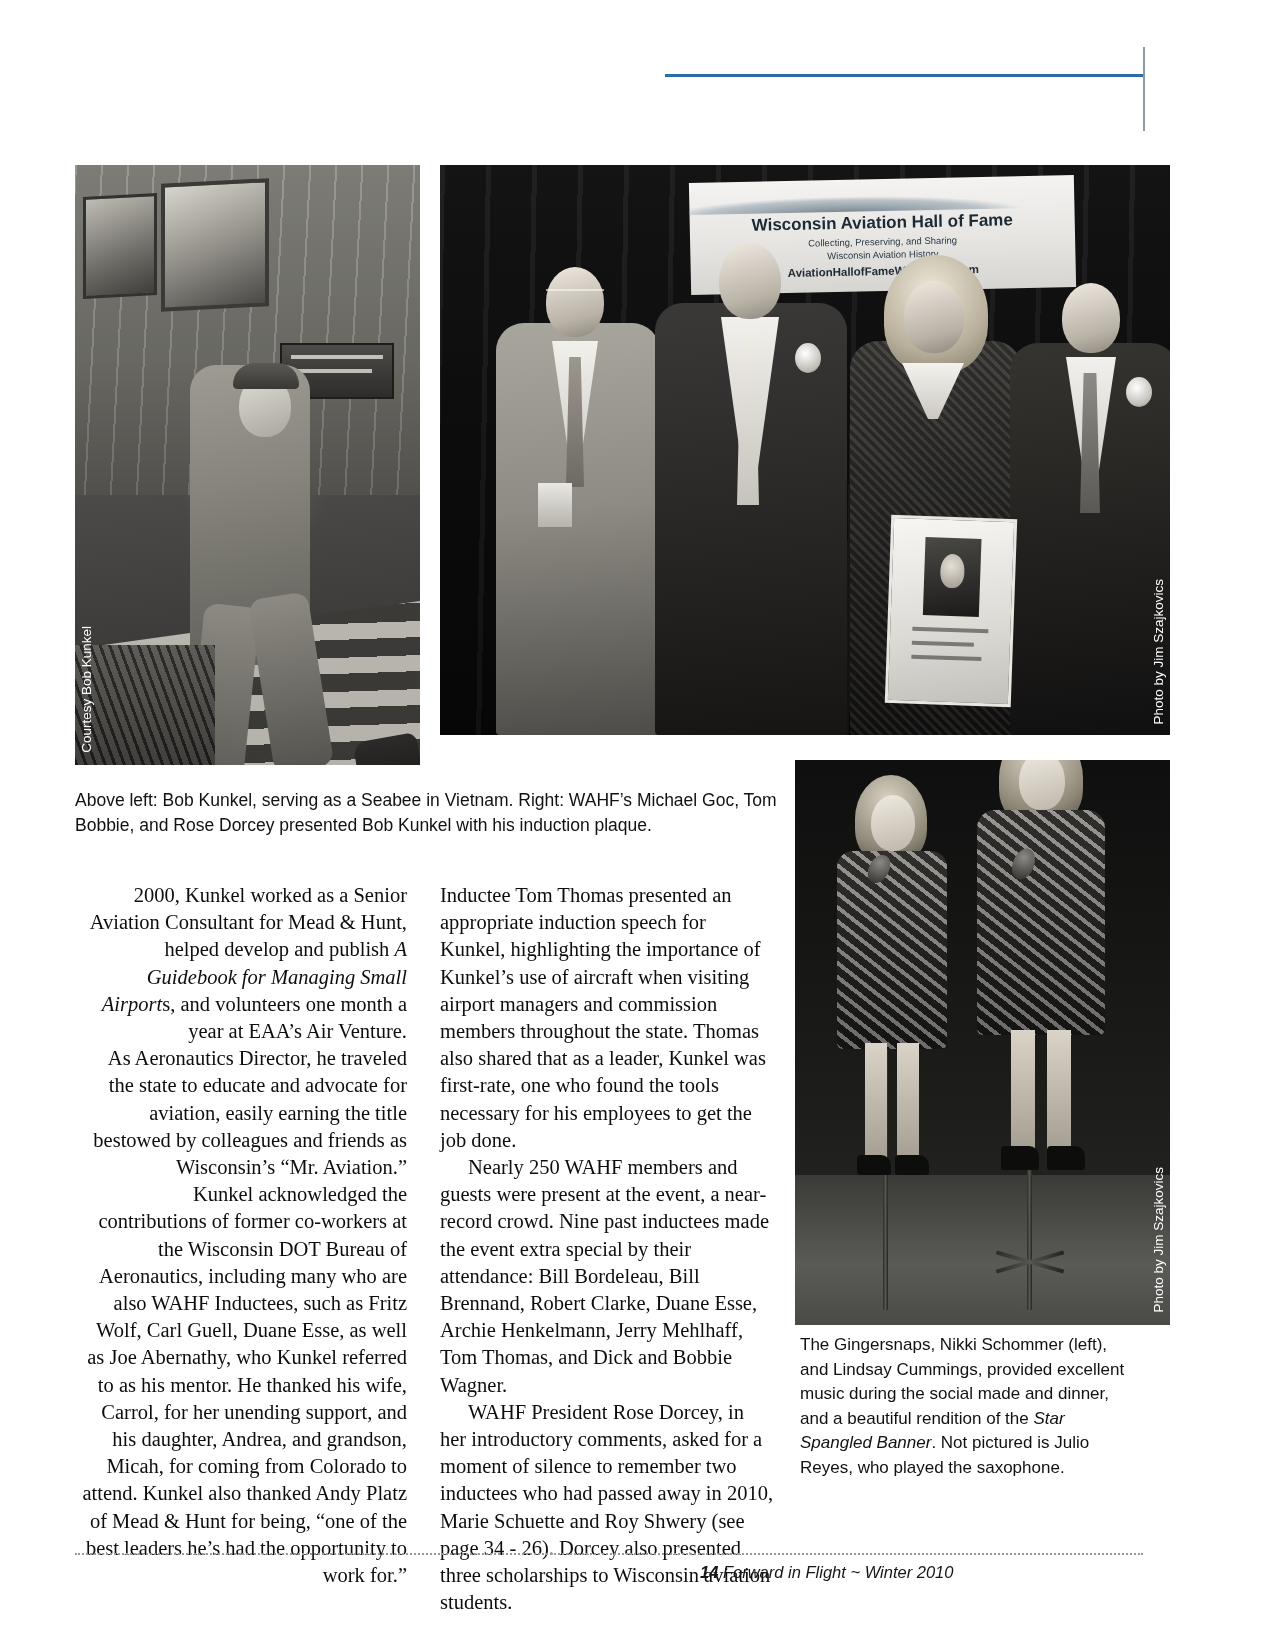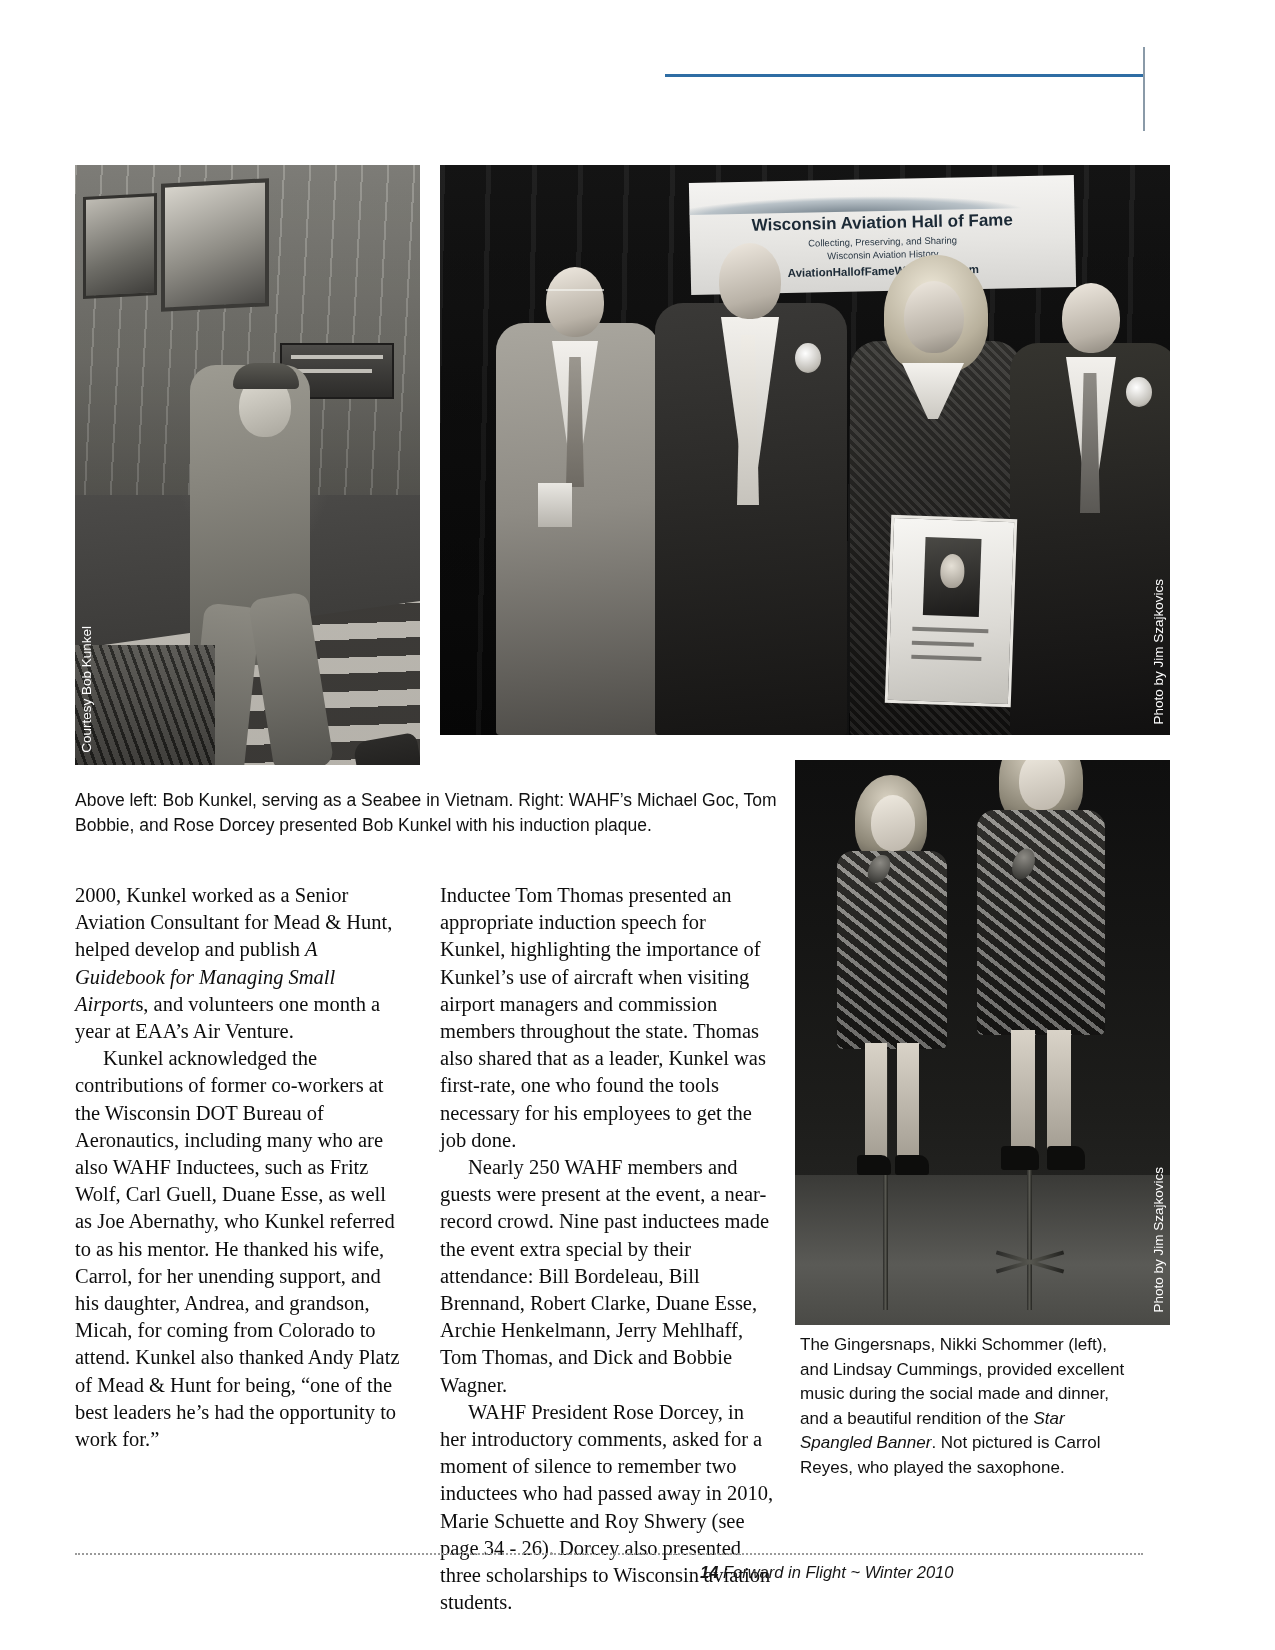--- a/index.html
+++ b/index.html
@@ -405,21 +405,21 @@
     position: absolute;
     font-family: "Liberation Serif", "DejaVu Serif", serif;
     font-size: 20.5px;
     line-height: 27.2px;
     color: #0d0d0d;
     text-align: left;
   }
   .col p { margin: 0; }
   .col p.indent { text-indent: 28px; }
   .col i { font-style: italic; }
-  #col-left  { left: 75px;  top: 882px; width: 332px; }
+  #col-left  { left: 75px;  top: 882px; width: 332px; text-align: right; }
   #col-mid   { left: 440px; top: 882px; width: 334px; }
 
   #endmark {
     display: inline-block;
     width: 26px; height: 20px;
     vertical-align: -4px;
     margin-left: 26px;
   }
 
   
@@ -555,25 +555,26 @@
   </div>
 
   <div class="mic-head" style="left:74px; top:94px; width:20px; height:30px; transform:rotate(28deg);"></div>
   <div class="mic-head" style="left:218px; top:88px; width:21px; height:32px; transform:rotate(22deg);"></div>
 
   <div class="credit-wrap">Photo by Jim Szajkovics</div>
 </div>
 
 <div class="col" id="col-left">
   <p><span>2000, Kunkel worked as a Senior Aviation Consultant for Mead &amp; Hunt, helped develop and publish </span><i>A Guidebook for Managing Small Airport</i><span>s, and volunteers one month a year at EAA’s Air Venture.</span></p>
+  <p class="indent">As Aeronautics Director, he traveled the state to educate and advocate for aviation, easily earning the title bestowed by colleagues and friends as Wisconsin’s “Mr. Aviation.”</p>
   <p class="indent">Kunkel acknowledged the contributions of former co-workers at the Wisconsin DOT Bureau of Aeronautics, including many who are also WAHF Inductees, such as Fritz Wolf, Carl Guell, Duane Esse, as well as Joe Abernathy, who Kunkel referred to as his mentor. He thanked his wife, Carrol, for her unending support, and his daughter, Andrea, and grandson, Micah, for coming from Colorado to attend. Kunkel also thanked Andy Platz of Mead &amp; Hunt for being, “one of the best leaders he’s had the opportunity to work for.”</p>
 </div>
 
 <div class="col" id="col-mid">
   <p>Inductee Tom Thomas presented an appropriate induction speech for Kunkel, highlighting the importance of Kunkel’s use of aircraft when visiting airport managers and commission members throughout the state. Thomas also shared that as a leader, Kunkel was first-rate, one who found the tools necessary for his employees to get the job done.</p>
   <p class="indent">Nearly 250 WAHF members and guests were present at the event, a near-record crowd. Nine past inductees made the event extra special by their attendance: Bill Bordeleau, Bill Brennand, Robert Clarke, Duane Esse, Archie Henkelmann, Jerry Mehlhaff, Tom Thomas, and Dick and Bobbie Wagner.</p>
   <p class="indent">WAHF President Rose Dorcey, in her introductory comments, asked for a moment of silence to remember two inductees who had passed away in 2010, Marie Schuette and Roy Shwery (see page 34 - 26). Dorcey also presented three scholarships to Wisconsin aviation students.</p>
 </div>
 
-<div id="caption-gingersnaps"><span>The Gingersnaps, Nikki Schommer (left), and Lindsay Cummings, provided excellent music during the social made and dinner, and a beautiful rendition of the </span><i>Star Spangled Banner</i><span>. Not pictured is Carrol Reyes, who played the saxophone.</span></div>
+<div id="caption-gingersnaps"><span>The Gingersnaps, Nikki Schommer (left), and Lindsay Cummings, provided excellent music during the social made and dinner, and a beautiful rendition of the </span><i>Star Spangled Banner</i><span>. Not pictured is Julio Reyes, who played the saxophone.</span></div>
 
 <div id="footer-rule"></div>
 <div id="footer-text"><span id="footer-page">14</span> <span>Forward in Flight ~ Winter 2010</span></div>
 
 </body></html>

